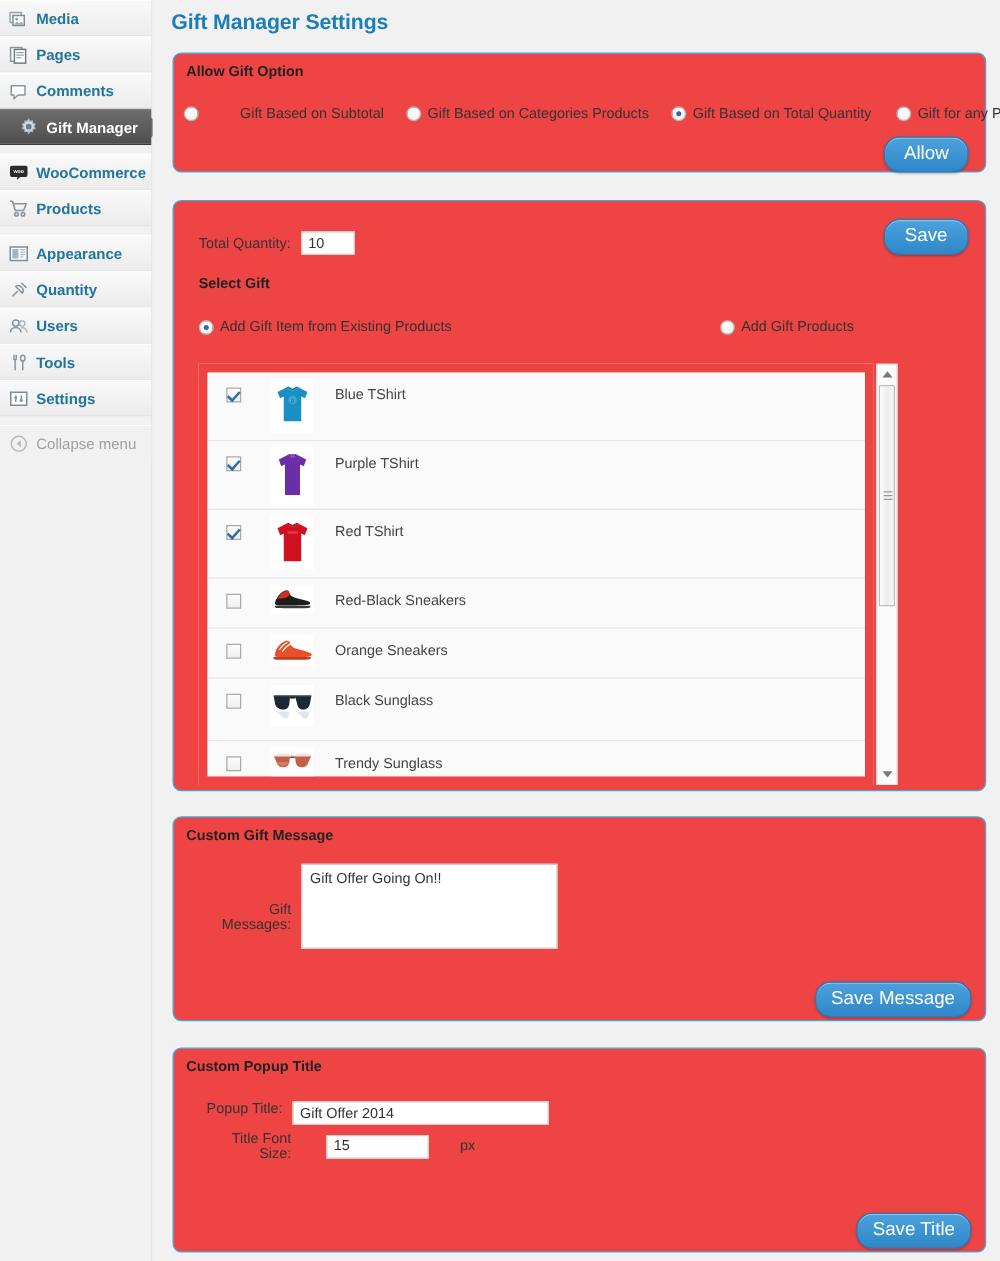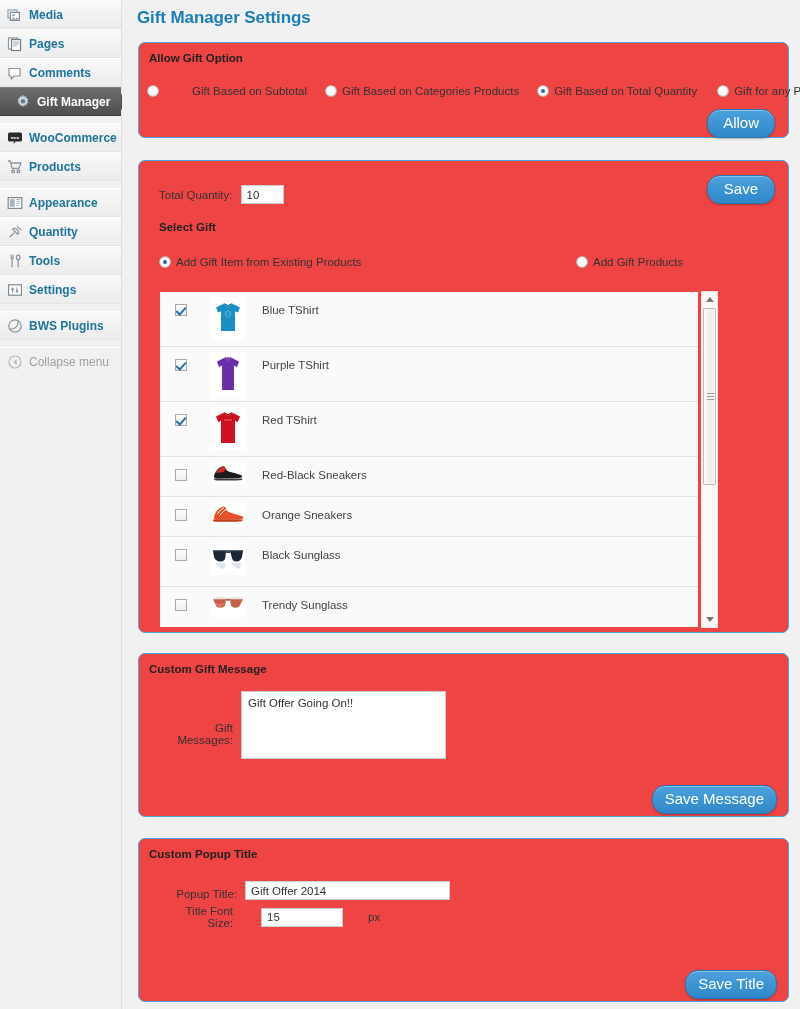--- a/index.html
+++ b/index.html
@@ -136,21 +136,21 @@
     padding:2px 5px;
     height:19px;
     outline:none;
   }
   .flabel { font-size:11.5px; color:#333; }
 
   
   #product-list-wrap {
     position:absolute; left:20px; top:130px;
     width:540px; height:337px;
-    border:1px solid #ef4444;
+    border:7px solid #ef4444;
     background:#fafafa;
     overflow:hidden;
   }
   .prow {
     display:flex; align-items:flex-start;
     border-bottom:1px solid #e4e4e4;
     background:#fafafa;
   }
   .prow .c-cb { width:34px; padding-left:15px; padding-top:12px; }
   .prow .c-img { width:68px; display:flex; justify-content:center; padding-top:5px; }
@@ -262,41 +262,43 @@
     </div>
     <div class="menu-item">
       <span class="ico"><svg viewBox="0 0 16 16">
           <path d="M3.2 12.8l3.6-3.6M5.6 5.2l5.2 5.2c1.1-1.1 1.1-2.9 0-4L9.6 5.2c-1.1-1.1-2.9-1.1-4 0z" fill="none" stroke="#8b959d" stroke-width="1.3" stroke-linecap="round"></path>
           <path d="M10.5 2.6l1.4 1.4M12.4 4.5l1.4 1.4" stroke="#8b959d" stroke-width="1.3" stroke-linecap="round"></path>
         </svg></span>
       <span class="label">Quantity</span>
     </div>
     <div class="menu-item">
       <span class="ico"><svg viewBox="0 0 16 16">
+          <circle cx="5.6" cy="5.4" r="2.5" fill="none" stroke="#8b959d" stroke-width="1.2"></circle>
+          <path d="M1.4 13c0-2.4 1.9-4 4.2-4s4.2 1.6 4.2 4" fill="none" stroke="#8b959d" stroke-width="1.2"></path>
+          <circle cx="10.8" cy="5.8" r="2.1" fill="none" stroke="#a8b2ba" stroke-width="1.1"></circle>
+          <path d="M10 9.2c2.4-.3 4.6 1.1 4.6 3.8" fill="none" stroke="#a8b2ba" stroke-width="1.1"></path>
+        </svg></span>
+      <span class="label">Users</span>
+    </div>
+    <div class="menu-item">
+      <span class="ico"><svg viewBox="0 0 16 16">
           <path d="M4.2 2.2v3.4M6 2.2v3.4M5.1 5.6v8.2" stroke="#8b959d" stroke-width="1.2" stroke-linecap="round"></path>
           <path d="M11.2 2.2c-1.1 0-1.8 1-1.8 2.3s.7 2.3 1.8 2.3 1.8-1 1.8-2.3-.7-2.3-1.8-2.3z" fill="none" stroke="#8b959d" stroke-width="1.2"></path>
           <path d="M11.2 6.8v7" stroke="#8b959d" stroke-width="1.2" stroke-linecap="round"></path>
         </svg></span>
       <span class="label">Tools</span>
     </div>
     <div class="menu-item">
       <span class="ico"><svg viewBox="0 0 16 16">
           <rect x="1.6" y="2.8" width="12.8" height="10.4" fill="#fff" stroke="#808b93" stroke-width="1.2"></rect>
           <path d="M5.6 5.4v5.2M10 5.4v5.2" stroke="#8b959d" stroke-width="1.2"></path>
           <circle cx="5.6" cy="7.2" r="1.2" fill="#8b959d"></circle>
           <circle cx="10" cy="9.2" r="1.2" fill="#8b959d"></circle>
         </svg></span>
       <span class="label">Settings</span>
-    </div>
-    <div class="menu-item sep-top">
-      <span class="ico"><svg viewBox="0 0 16 16">
-          <circle cx="8" cy="8" r="6.2" fill="none" stroke="#8b959d" stroke-width="1.2"></circle>
-          <path d="M3.4 11c2.6.3 5.6-1.4 7-4 .7-1.3.9-2.6.7-3.6" fill="none" stroke="#8b959d" stroke-width="1.2"></path>
-        </svg></span>
-      <span class="label">BWS Plugins</span>
     </div>
     <div class="menu-item collapse">
       <span class="ico"><svg viewBox="0 0 16 16">
           <circle cx="8" cy="8" r="6" fill="none" stroke="#b4b9bd" stroke-width="1.2"></circle>
           <path d="M9.6 5.2L6.4 8l3.2 2.8z" fill="#b4b9bd"></path>
         </svg></span>
       <span class="label">Collapse menu</span>
     </div>
   </div>
 
@@ -467,21 +469,21 @@
       <span class="flabel" style="width:72px; text-align:right; margin-top:31px;">Gift Messages:</span>
       <textarea class="msg" style="margin-left: 8px;">Gift Offer Going On!!</textarea>
     </div>
 
     <div class="btn" style="position:absolute; right:11px; top:131px;">Save Message</div>
   </div>
 
   <div class="panel" style="top:838px; height:164px;">
     <div class="panel-title">Custom Popup Title</div>
 
-    <div style="position:absolute; left:26px; top:42px; display:flex; align-items:flex-end;">
+    <div style="position:absolute; left:15px; top:42px; display:flex; align-items:flex-start;">
       <span class="flabel" style="width:72px; text-align:right;">Popup Title:</span>
       <input class="tinput" style="width: 205px; margin-left: 8px;" type="text" value="Gift Offer 2014">
     </div>
 
     <div style="position:absolute; left:22px; top:66px; display:flex; align-items:center;gap:20px;">
       <span class="flabel" style="width:72px; text-align:right;">Title Font Size:</span>
       <input class="tinput" style="width: 82px; margin-left: 8px;" type="text" value="15">
       <span class="flabel" style="margin-left:5px;">px</span>
     </div>
 

